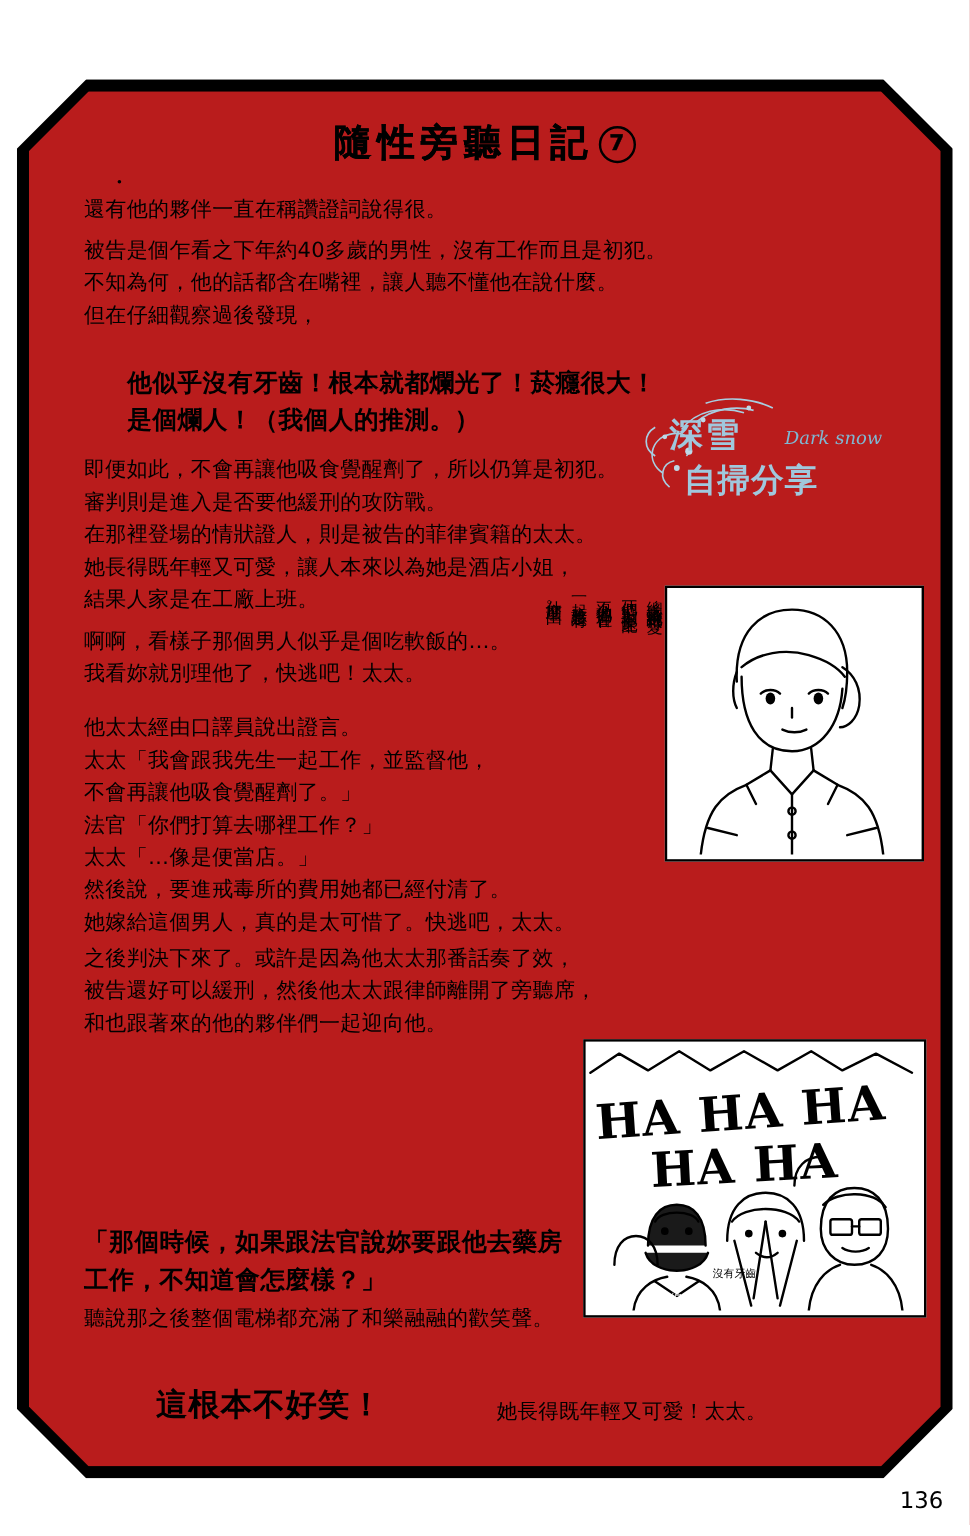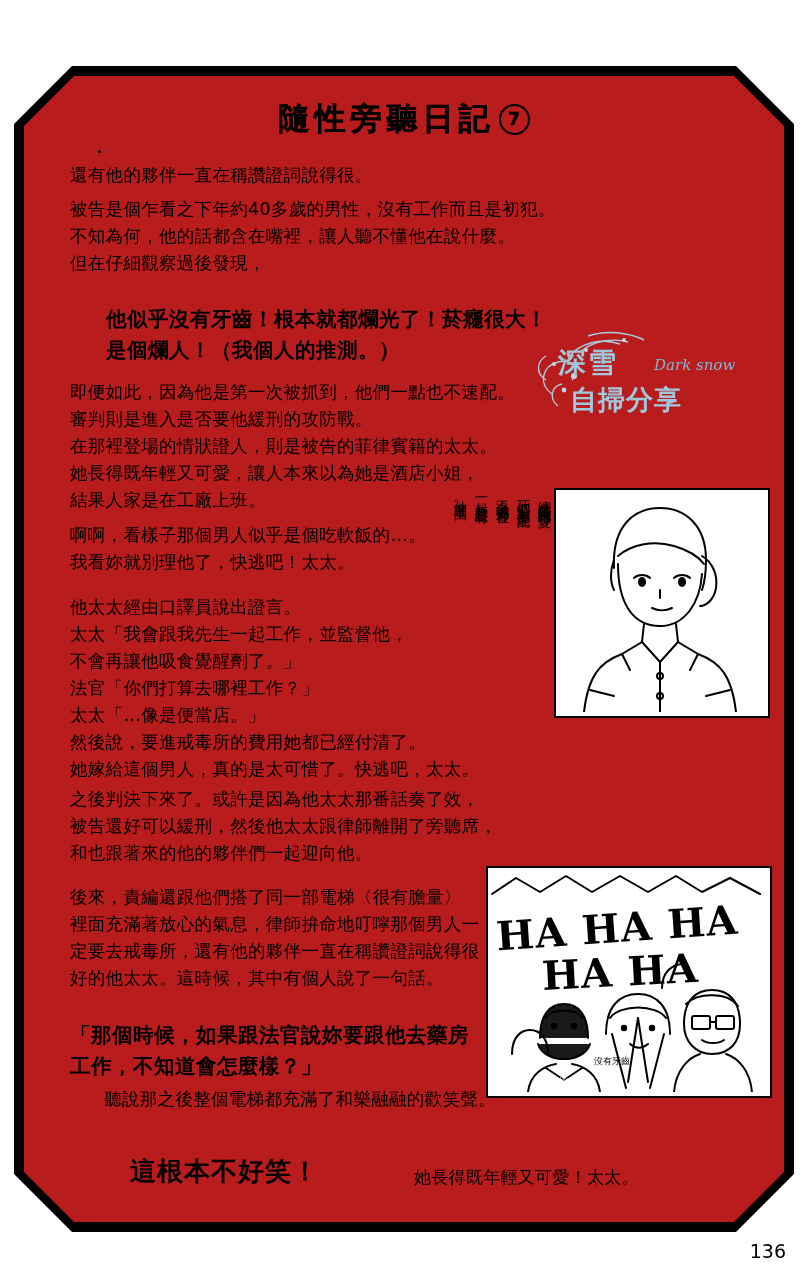--- a/index.html
+++ b/index.html
@@ -107,21 +107,21 @@
 
   #p1   { top: 86px;  width: 580px; }
   #p2   { top: 120px; width: 600px; }
   #p3   { top: 228px; width: 600px; margin-left: 36px; }
   #p4   { top: 303px; width: 560px; }
   #p5   { top: 446px; width: 470px; }
   #p6   { top: 518px; width: 470px; }
   #p7   { top: 710px; width: 520px; }
   #p8   { top: 808px; width: 470px; }
   #p9   { top: 944px; width: 460px; }
-  #p10  { top: 1010px; width: 460px; text-align: center; }
+  #p10  { top: 1010px; width: 460px; }
   #p11  { left: 106px; top: 1078px; width: 330px; }
   #p12  { left: 390px; top: 1088px; width: 330px; font-size: 17px;}
 
   
   #watermark {
     position: absolute;
     right: 36px;
     top: 252px;
     width: 220px;
     height: 110px;
@@ -252,41 +252,37 @@
     <div id="title">
       <span>隨性旁聽日記</span><span class="circle-num">7</span>
     </div>
 
     <div class="txt" id="p1">還有他的夥伴一直在稱讚證詞說得很。</div>
     <div class="txt" id="p2">被告是個乍看之下年約40多歲的男性，沒有工作而且是初犯。
 不知為何，他的話都含在嘴裡，讓人聽不懂他在說什麼。
 但在仔細觀察過後發現，</div>
     <div class="txt big" id="p3">他似乎沒有牙齒！根本就都爛光了！菸癮很大！
 是個爛人！（我個人的推測。）</div>
-    <div class="txt" id="p4">即便如此，因為他是第一次被抓到，他們一點也不速配。
+    <div class="txt" id="p4">即便如此，不會再讓他吸食覺醒劑了，所以仍算是初犯。
 審判則是進入是否要他緩刑的攻防戰。
 在那裡登場的情狀證人，則是被告的菲律賓籍的太太。
 她長得既年輕又可愛，讓人本來以為她是酒店小姐，
 結果人家是在工廠上班。</div>
     <div class="txt" id="p5">啊啊，看樣子那個男人似乎是個吃軟飯的…。
 我看妳就別理他了，快逃吧！太太。</div>
     <div class="txt" id="p6">他太太經由口譯員說出證言。
 太太「我會跟我先生一起工作，並監督他，
 不會再讓他吸食覺醒劑了。」
 法官「你們打算去哪裡工作？」
 太太「…像是便當店。」
 然後說，要進戒毒所的費用她都已經付清了。
 她嫁給這個男人，真的是太可惜了。快逃吧，太太。</div>
     <div class="txt" id="p7">之後判決下來了。或許是因為他太太那番話奏了效，
 被告還好可以緩刑，然後他太太跟律師離開了旁聽席，
 和也跟著來的他的夥伴們一起迎向他。</div>
-    <div class="txt" id="p8">後來，責編還跟他們搭了同一部電梯〈很有膽量〉
-裡面充滿著放心的氣息，律師拚命地叮嚀那個男人一
-定要去戒毒所，還有他的夥伴一直在稱讚證詞說得很
-好的他太太。這時候，其中有個人說了一句話。</div>
     <div class="txt big" id="p9">「那個時候，如果跟法官說妳要跟他去藥房
 工作，不知道會怎麼樣？」</div>
     <div class="txt" id="p10">聽說那之後整個電梯都充滿了和樂融融的歡笑聲。</div>
     <div class="txt huge" id="p11">這根本不好笑！</div>
     <div class="txt" id="p12">她長得既年輕又可愛！太太。</div>
 
     <div id="watermark">
       <svg width="220" height="110" viewBox="0 0 220 110">
         <g stroke="#a7d8ec" fill="none" stroke-width="1.4">
           <path d="M24 66 C10 56 14 38 30 34 C46 30 52 44 44 52"></path>

